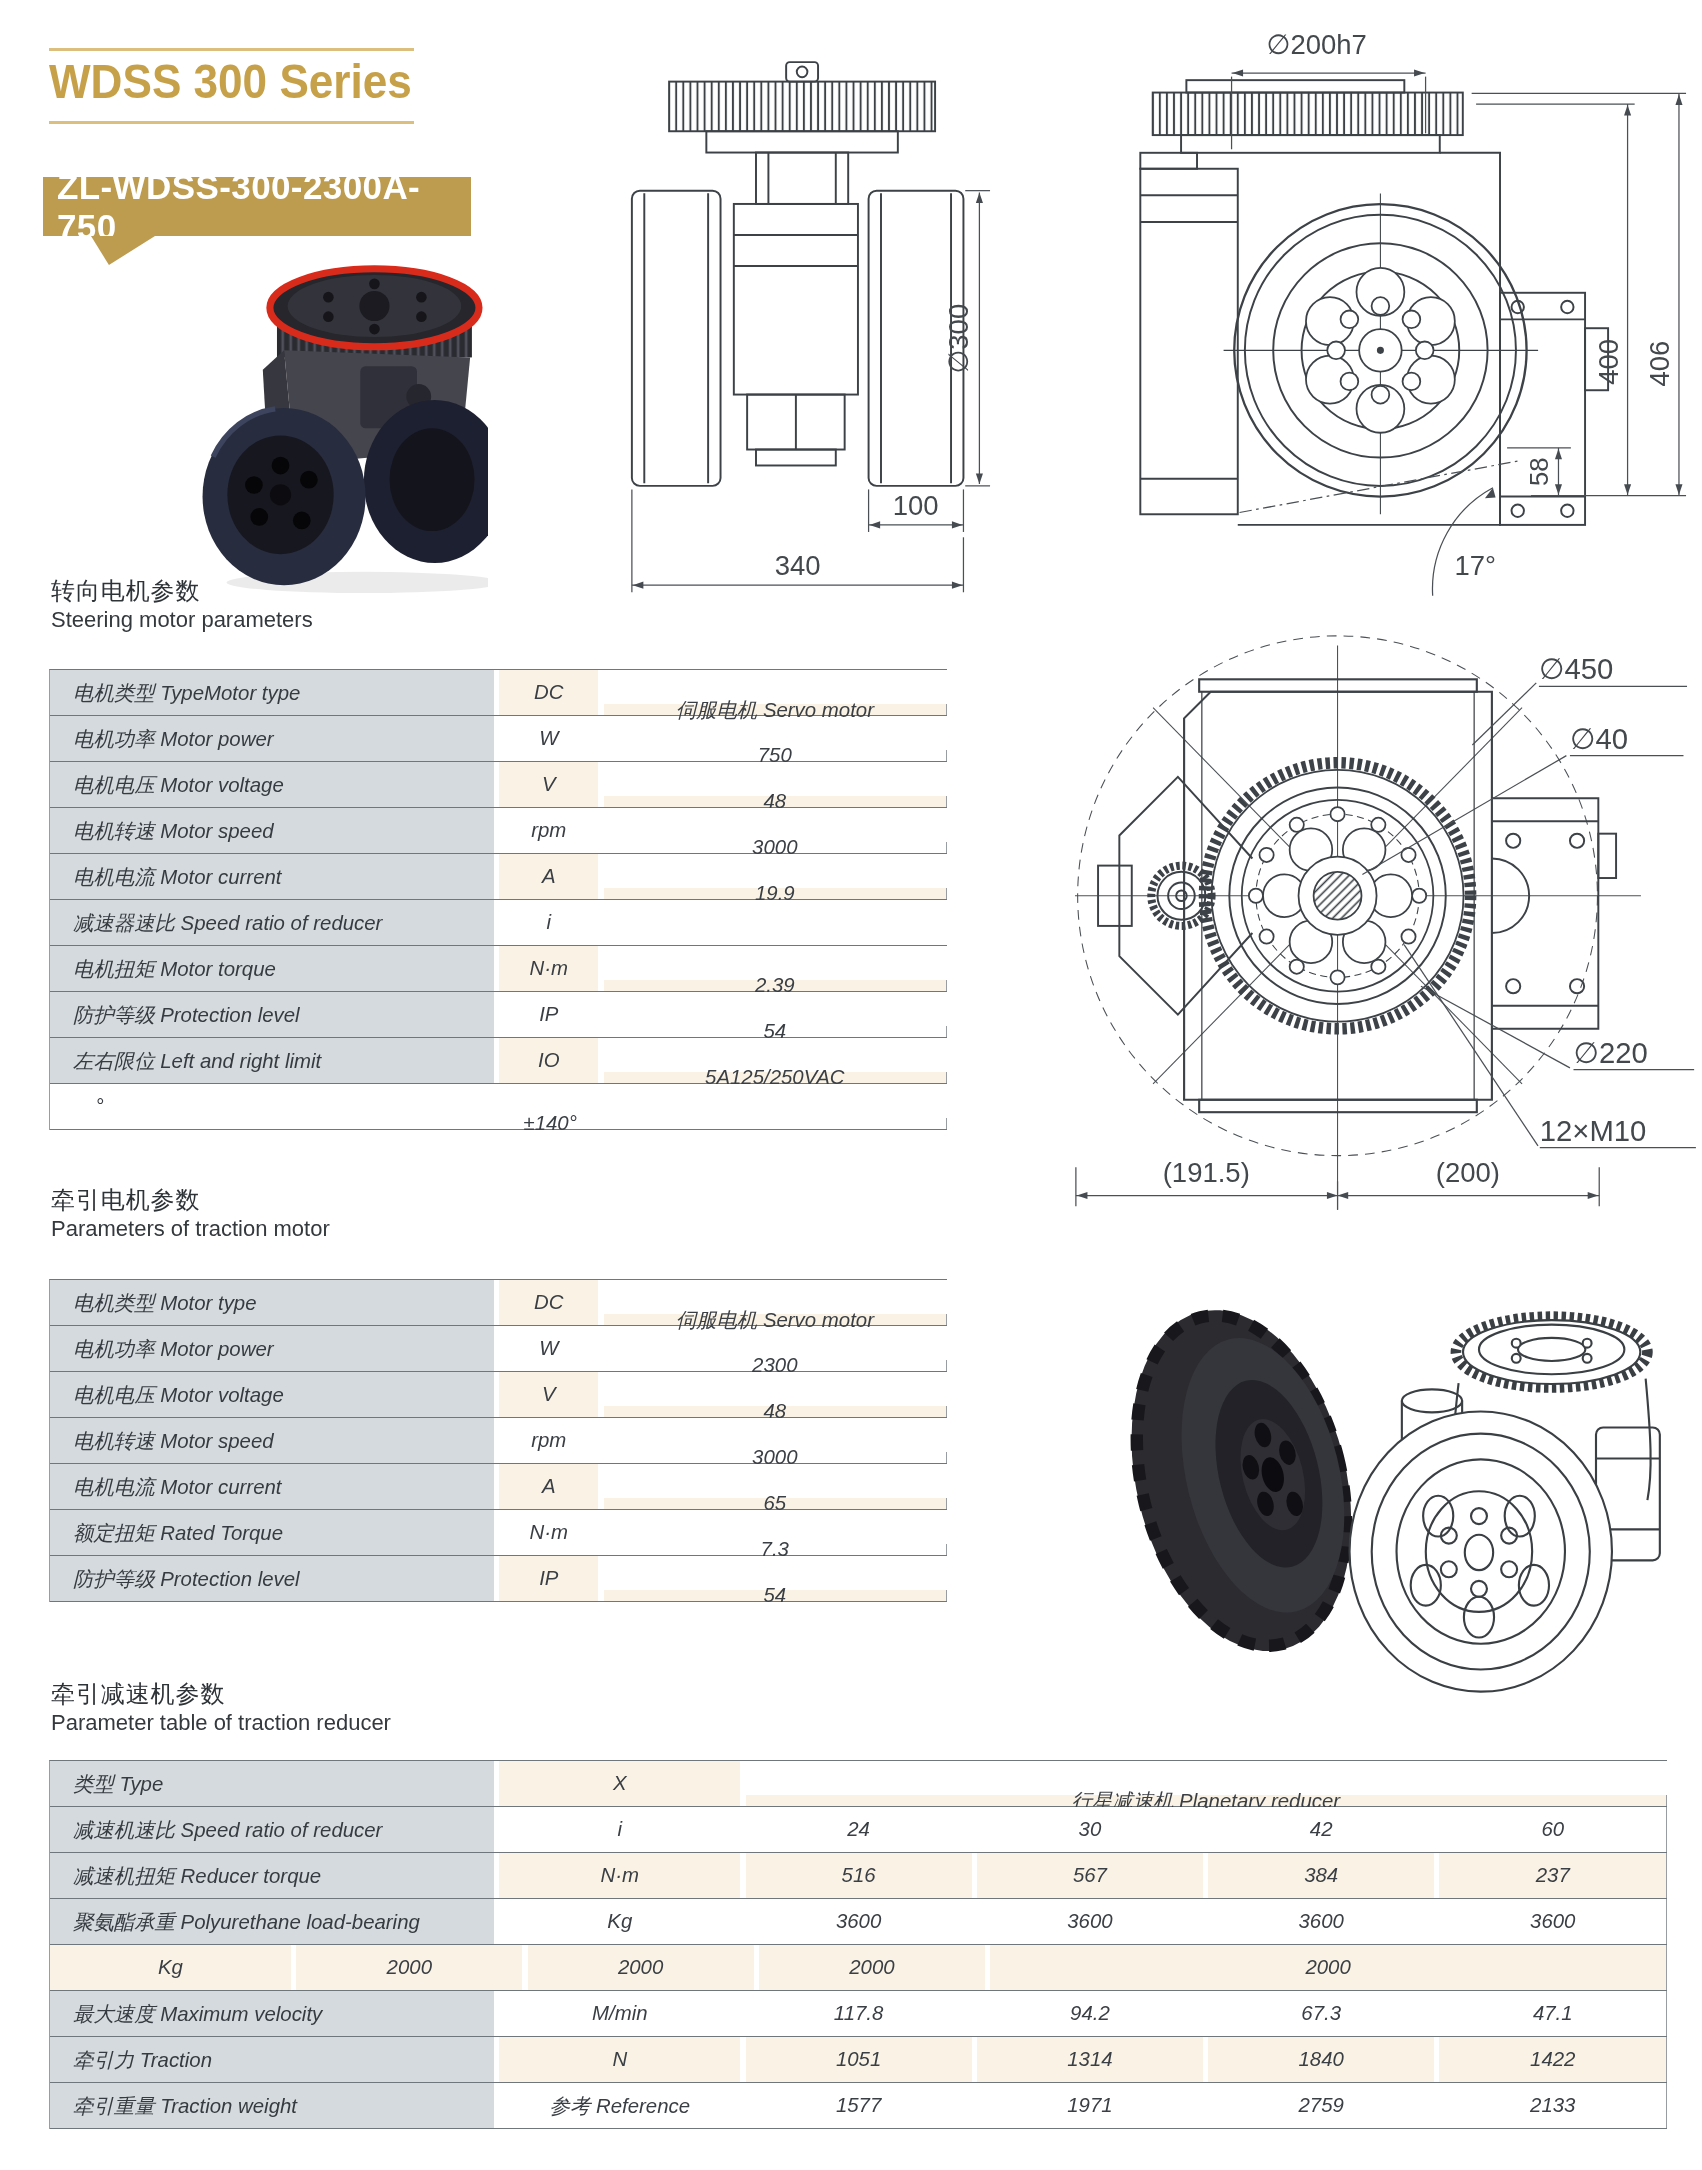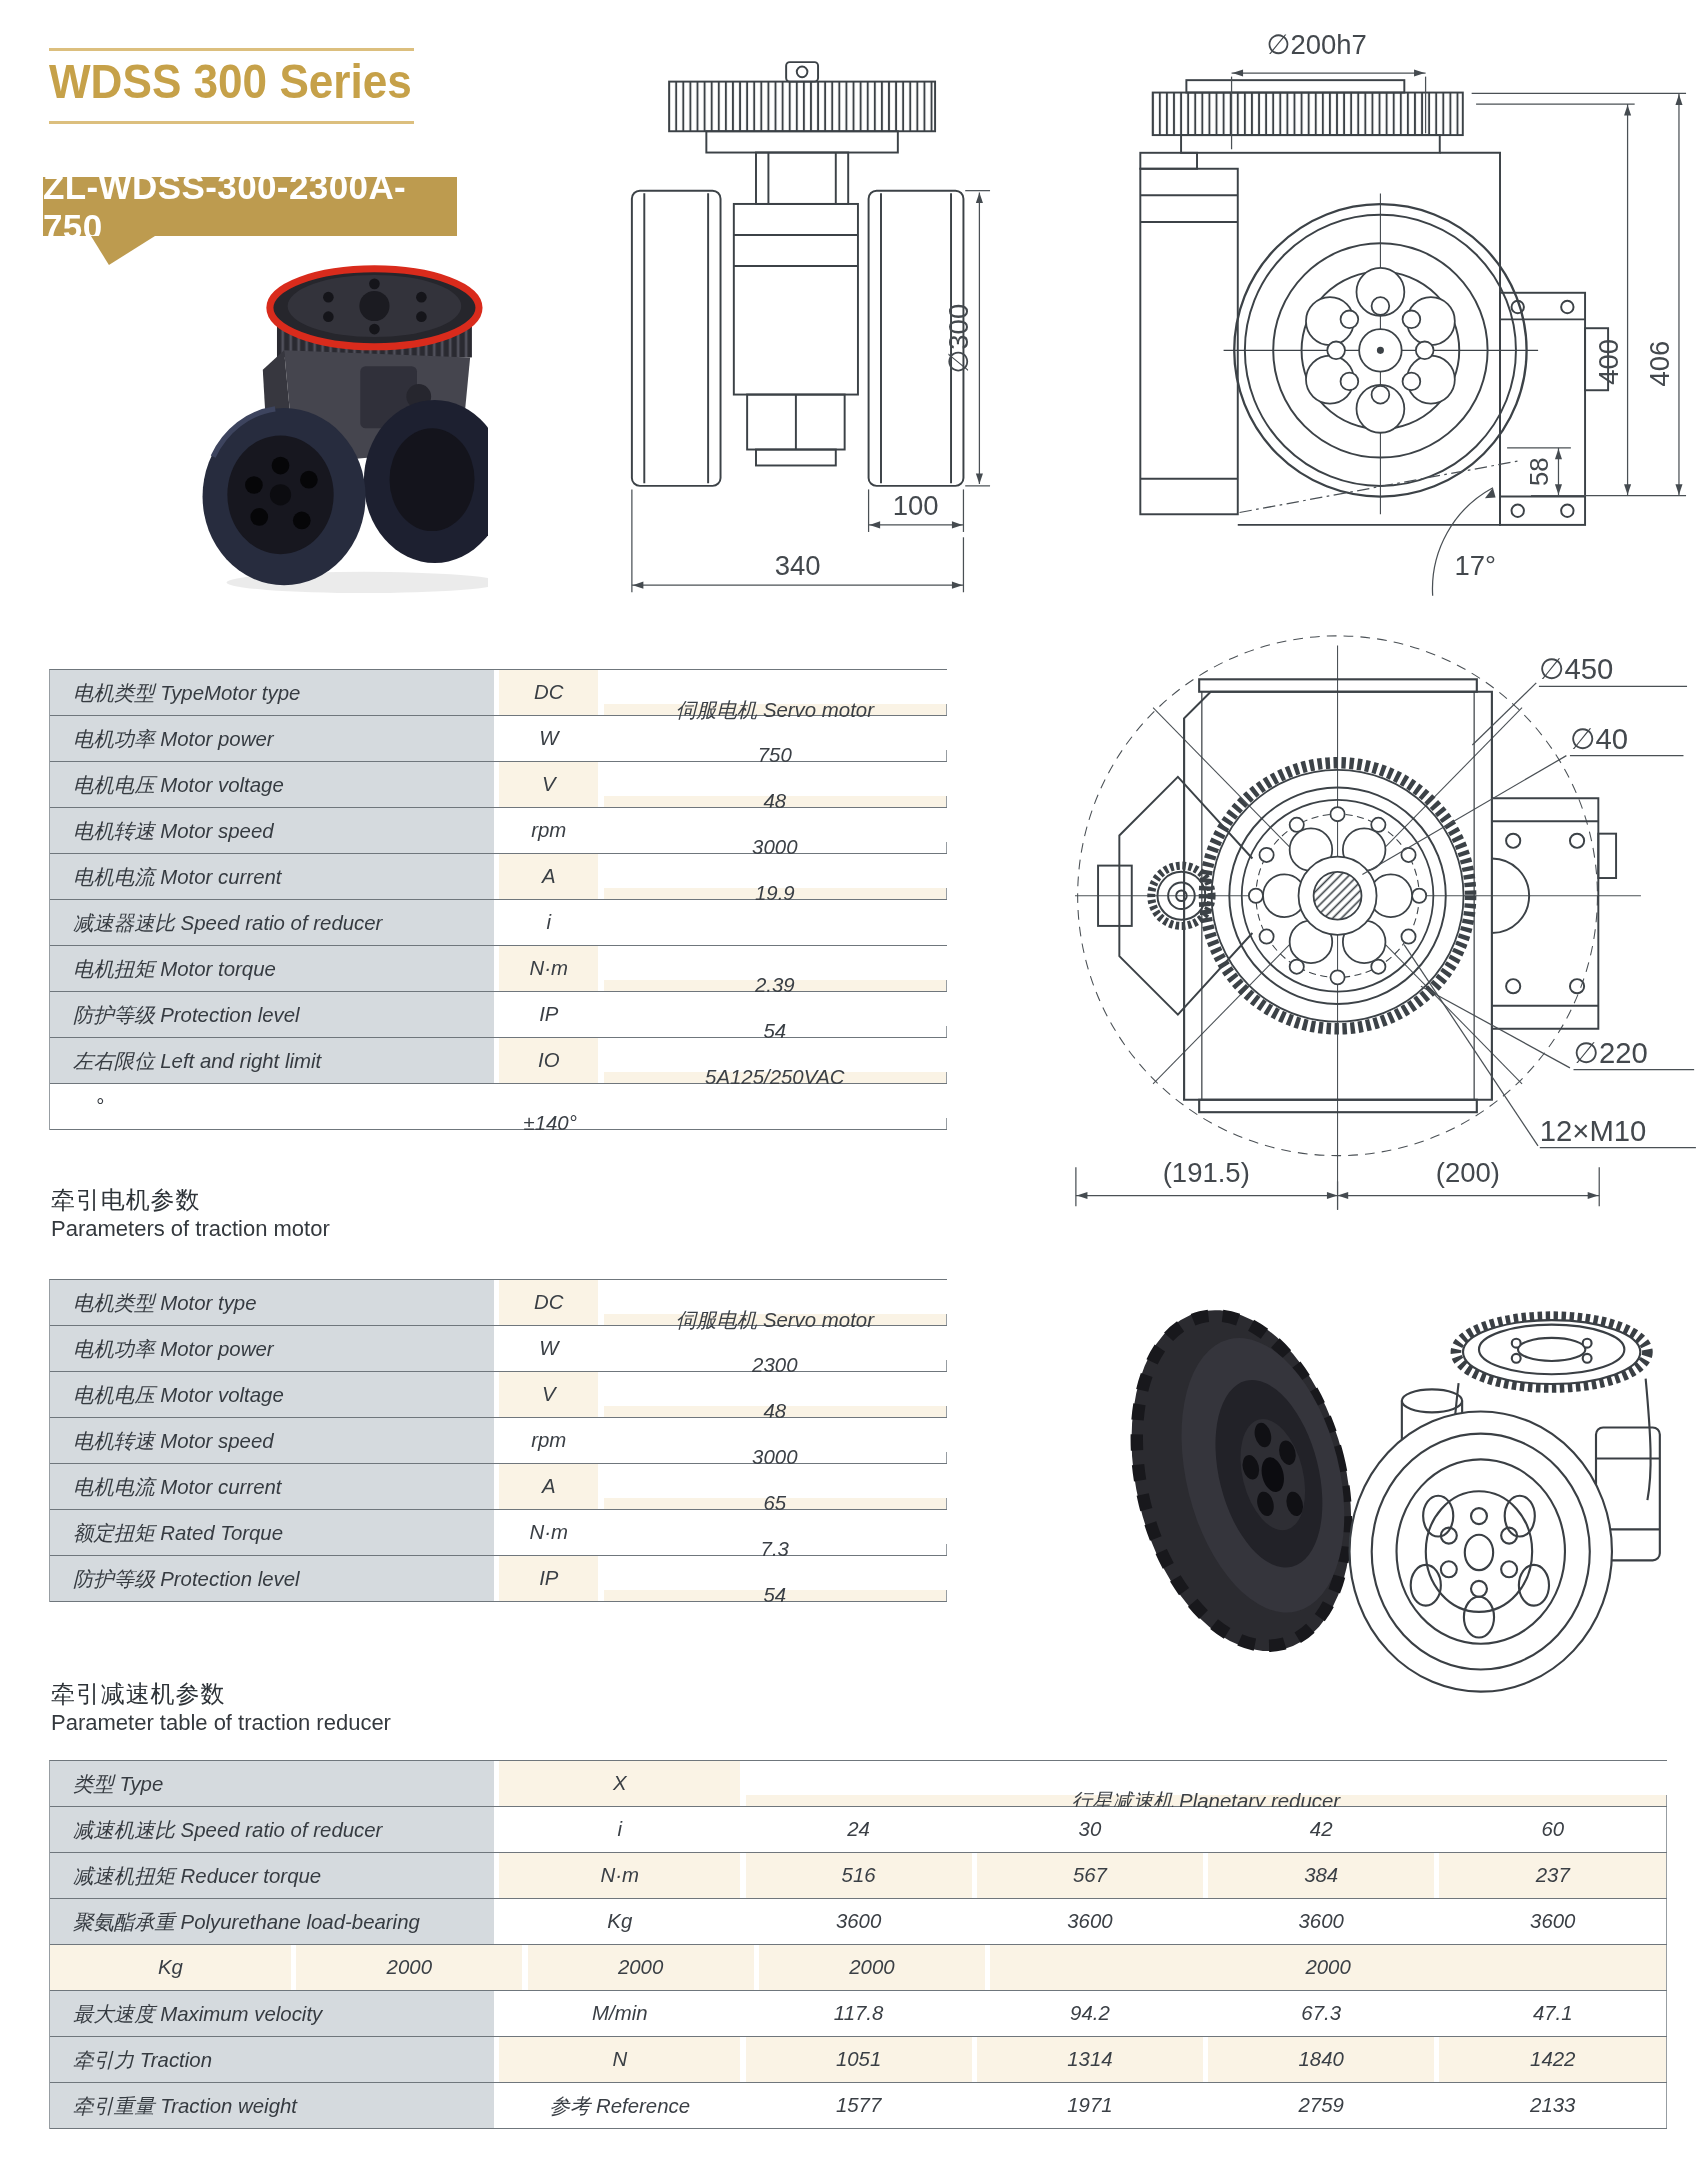--- a/index.html
+++ b/index.html
@@ -5,21 +5,21 @@
   html,body{margin:0;padding:0;background:#ffffff;}
   .page{position:relative;width:1702px;height:2171px;background:#ffffff;overflow:hidden;
         font-family:"Liberation Sans","DejaVu Sans",sans-serif;color:#3a3f45;}
   .abs{position:absolute;}
 
   
   .title-rule{position:absolute;left:49px;width:365px;height:2.7px;background:#dcbf7e;}
   .page-title{position:absolute;left:49px;top:53px;font-size:49px;font-weight:bold;color:#c6a149;
               letter-spacing:0;transform:scaleX(.9);transform-origin:left;white-space:nowrap;}
   .model-badge{position:absolute;left:43px;top:177px;width:414px;height:59px;background:#bd9b4f;
-               display:flex;align-items:center;justify-content:center;}
+               display:flex;align-items:center;justify-content:center;padding-left:14px;}
   .model-badge span{color:#ffffff;font-size:35px;font-weight:bold;letter-spacing:0.4px;}
   .badge-tail{position:absolute;left:91px;top:236px;width:64px;height:29px;background:#bd9b4f;
               clip-path:polygon(0 0,100% 0,28% 100%);}
 
   
   .sec-head{position:absolute;left:51px;}
   .sec-head .cn{font-size:24px;color:#2e3338;line-height:30px;letter-spacing:0.9px;}
   .sec-head .en{font-size:22px;color:#34393e;line-height:28px;}
 
   
@@ -230,20 +230,24 @@
     </g>
     <g font-size="31">
       <text x="205" y="40" text-anchor="middle">∅200h7</text>
       <text x="545" y="388" text-anchor="middle" transform="rotate(-90 545 388)">400</text>
       <text x="603" y="390" text-anchor="middle" transform="rotate(-90 603 390)">406</text>
       <text x="466" y="512" text-anchor="middle" font-size="29" transform="rotate(-90 466 512)">58</text>
       <text x="384" y="628" text-anchor="middle">17°</text>
     </g>
   </svg>
 
+  <div class="sec-head" style="top:576px">
+    <div class="cn">转向电机参数</div>
+    <div class="en">Steering motor parameters</div>
+  </div>
 
   <div class="spec-table t12" style="top:669px">
     <div class="srow beige">
       <div class="c label">电机类型 TypeMotor type</div>
       <div class="c unit">DC</div>
       <div class="c value">伺服电机 Servo motor</div>
     </div>
     <div class="srow white">
       <div class="c label">电机功率 Motor power</div>
       <div class="c unit">W</div>

